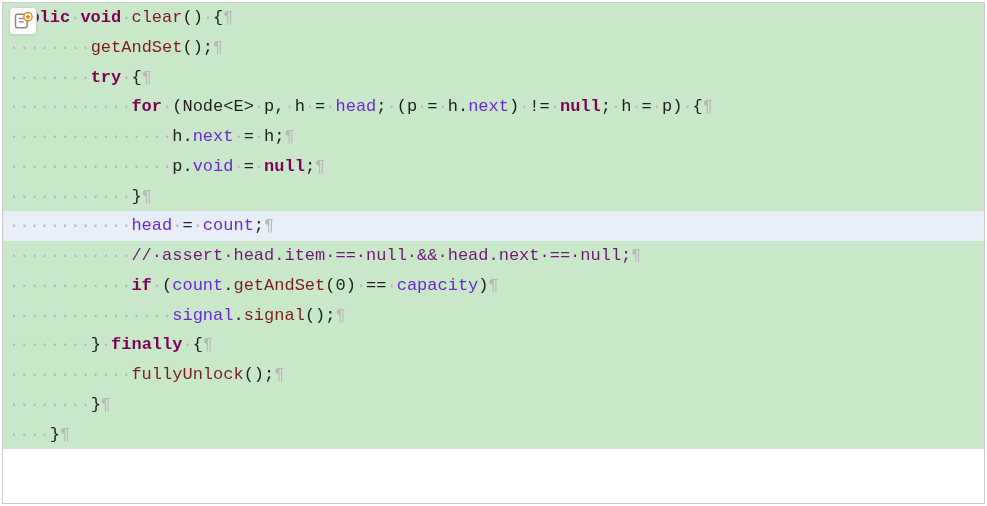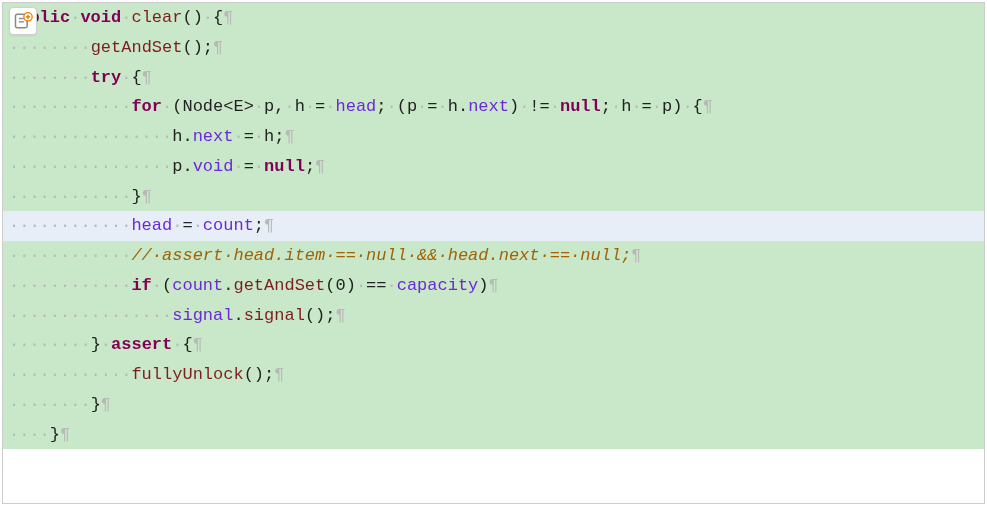--- a/index.html
+++ b/index.html
@@ -22,21 +22,21 @@
     padding: 0 6px;
     position: relative;
   }
   .bg-added { background: #c9e8c9; }
   .bg-highlight { background: #e8eef7; }
   .ws { color: #b8b8b8; }
   .kw { color: #7f0055; font-weight: bold; }
   .ident { color: #222; }
   .field { color: #6d28d9; }
   .type { color: #222; }
-  .comment { color: #a16207; font-style: italic; }
+  .comment { color: #701a75; }
   .method { color: #7f1d1d; }
   .punct { color: #222; }
   .num { color: #222; }
   .eol { color: #b8b8b8; }
   .badge {
     position: absolute;
     top: 4px;
     left: 6px;
     width: 28px;
     height: 28px;
@@ -70,18 +70,18 @@
       <div class="line bg-added"><span class="ws">········</span><span class="method">getAndSet</span><span class="punct">();</span><span class="eol">¶</span></div>
       <div class="line bg-added"><span class="ws">········</span><span class="kw">try</span><span class="ws">·</span><span class="punct">{</span><span class="eol">¶</span></div>
       <div class="line bg-added"><span class="ws">············</span><span class="kw">for</span><span class="ws">·</span><span class="punct">(</span><span class="type">Node</span><span class="punct">&lt;</span><span class="type">E</span><span class="punct">&gt;</span><span class="ws">·</span><span class="ident">p</span><span class="punct">,</span><span class="ws">·</span><span class="ident">h</span><span class="ws">·</span><span class="punct">=</span><span class="ws">·</span><span class="field">head</span><span class="punct">;</span><span class="ws">·</span><span class="punct">(</span><span class="ident">p</span><span class="ws">·</span><span class="punct">=</span><span class="ws">·</span><span class="ident">h</span><span class="punct">.</span><span class="field">next</span><span class="punct">)</span><span class="ws">·</span><span class="punct">!=</span><span class="ws">·</span><span class="kw">null</span><span class="punct">;</span><span class="ws">·</span><span class="ident">h</span><span class="ws">·</span><span class="punct">=</span><span class="ws">·</span><span class="ident">p</span><span class="punct">)</span><span class="ws">·</span><span class="punct">{</span><span class="eol">¶</span></div>
       <div class="line bg-added"><span class="ws">················</span><span class="ident">h</span><span class="punct">.</span><span class="field">next</span><span class="ws">·</span><span class="punct">=</span><span class="ws">·</span><span class="ident">h</span><span class="punct">;</span><span class="eol">¶</span></div>
       <div class="line bg-added"><span class="ws">················</span><span class="ident">p</span><span class="punct">.</span><span class="field">void</span><span class="ws">·</span><span class="punct">=</span><span class="ws">·</span><span class="kw">null</span><span class="punct">;</span><span class="eol">¶</span></div>
       <div class="line bg-added"><span class="ws">············</span><span class="punct">}</span><span class="eol">¶</span></div>
       <div class="line bg-highlight"><span class="ws">············</span><span class="field">head</span><span class="ws">·</span><span class="punct">=</span><span class="ws">·</span><span class="field">count</span><span class="punct">;</span><span class="eol">¶</span></div>
       <div class="line bg-added"><span class="ws">············</span><span class="comment">//·assert·head.item·==·null·&amp;&amp;·head.next·==·null;</span><span class="eol">¶</span></div>
       <div class="line bg-added"><span class="ws">············</span><span class="kw">if</span><span class="ws">·</span><span class="punct">(</span><span class="field">count</span><span class="punct">.</span><span class="method">getAndSet</span><span class="punct">(</span><span class="num">0</span><span class="punct">)</span><span class="ws">·</span><span class="punct">==</span><span class="ws">·</span><span class="field">capacity</span><span class="punct">)</span><span class="eol">¶</span></div>
       <div class="line bg-added"><span class="ws">················</span><span class="field">signal</span><span class="punct">.</span><span class="method">signal</span><span class="punct">();</span><span class="eol">¶</span></div>
-      <div class="line bg-added"><span class="ws">········</span><span class="punct">}</span><span class="ws">·</span><span class="kw">assert</span><span class="ws">·</span><span class="punct">{</span><span class="eol">¶</span></div>
+      <div class="line bg-added"><span class="ws">········</span><span class="punct">}</span><span class="ws">·</span><span class="kw">finally</span><span class="ws">·</span><span class="punct">{</span><span class="eol">¶</span></div>
       <div class="line bg-added"><span class="ws">············</span><span class="method">fullyUnlock</span><span class="punct">();</span><span class="eol">¶</span></div>
       <div class="line bg-added"><span class="ws">········</span><span class="punct">}</span><span class="eol">¶</span></div>
       <div class="line bg-added"><span class="ws">····</span><span class="punct">}</span><span class="eol">¶</span></div>
     </div>
 </div>
 
 </body></html>

